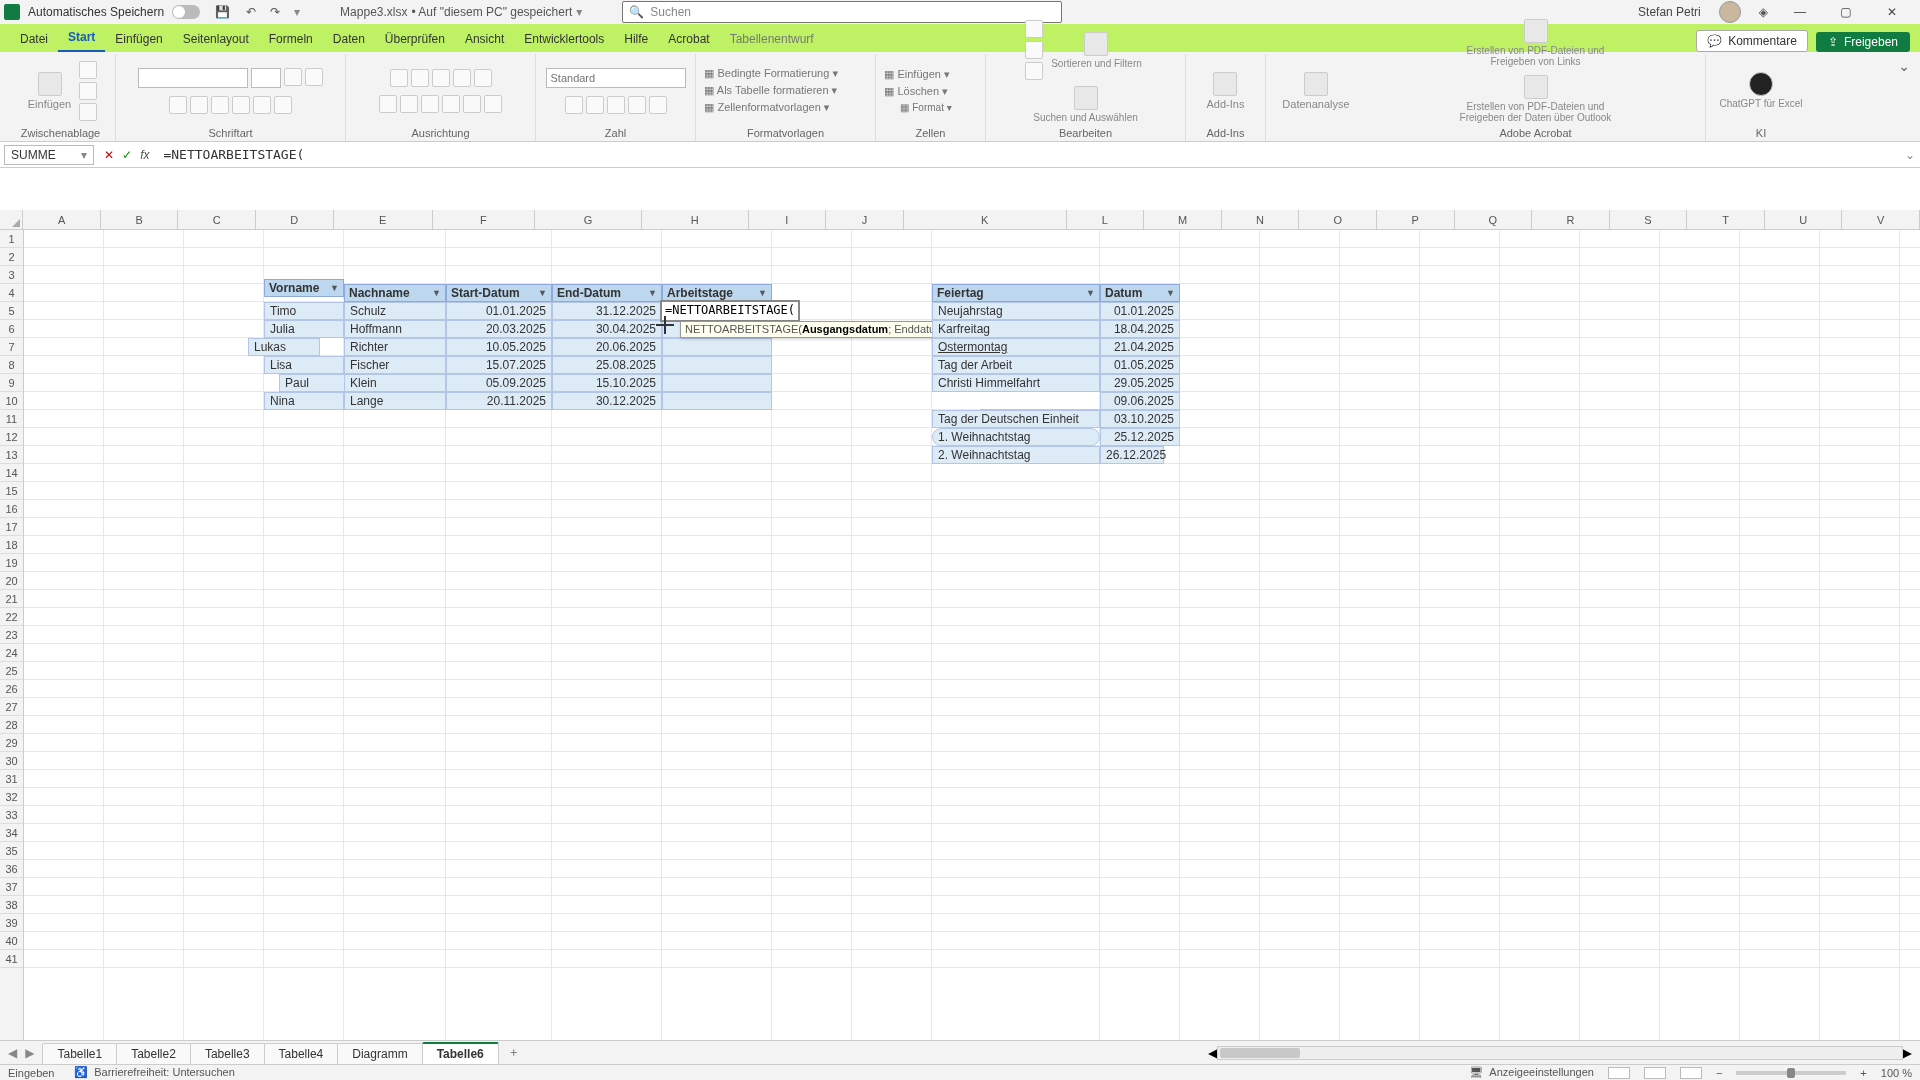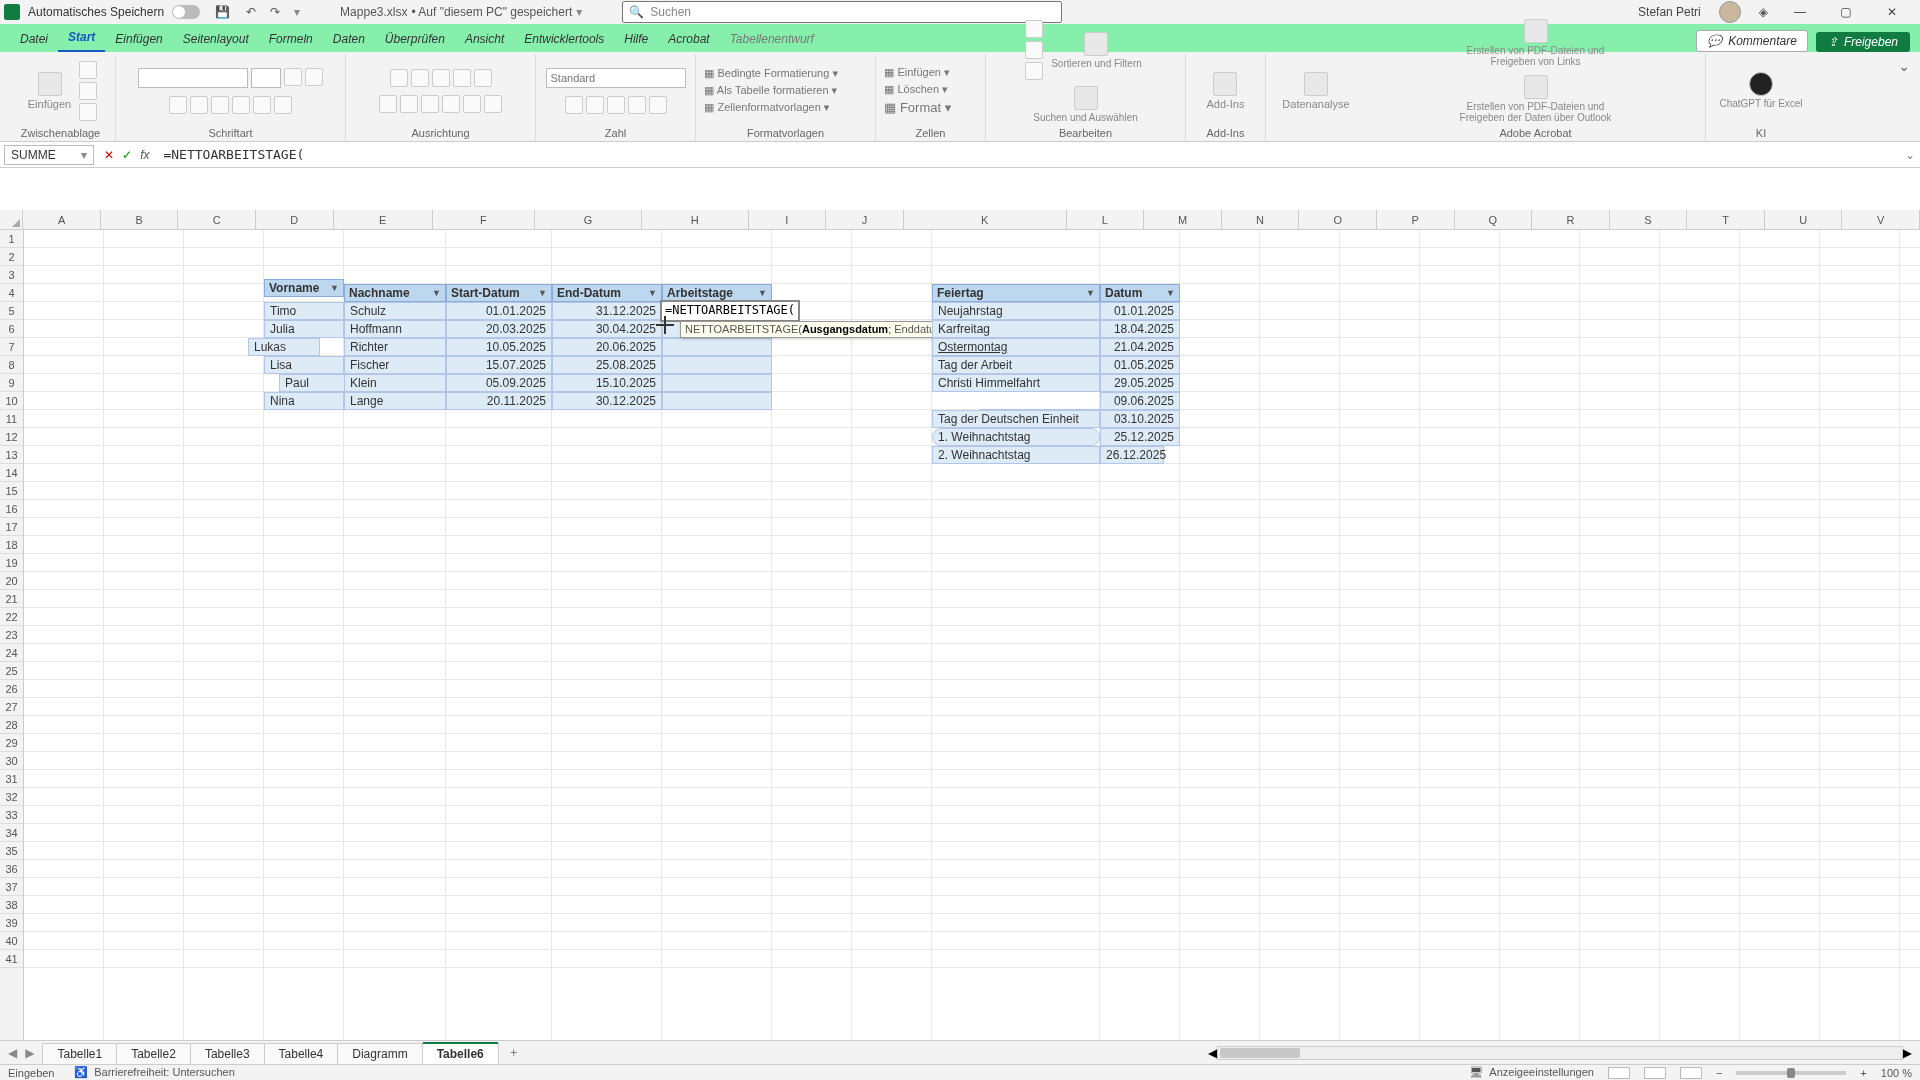--- a/index.html
+++ b/index.html
@@ -12,21 +12,21 @@
 .titlebar .toggle::after { content:""; position:absolute; left:1px; top:1px; width:12px; height:12px; background:#fff; border-radius:50%; }
 .titlebar .saveicon, .titlebar .undoicon, .titlebar .redoicon { width:18px; text-align:center; color:#555; }
 .titlebar .filename { margin-left: 40px; color:#555; display:flex; gap:4px; align-items:center;}
 .search-box { margin-left: 40px; width: 440px; height: 22px; background: #fff; border:1px solid #777; border-radius:2px; display:flex; align-items:center; padding:0 6px; color:#888; gap:6px;}
 .titlebar .right { margin-left:auto; display:flex; align-items:center; gap:18px; padding-right:10px; color:#444;}
 .titlebar .avatar { width:22px; height:22px; border-radius:50%; background:#c9b89e; border:1px solid #999; }
 .titlebar .diamond { color:#555; }
 .winbtn { width:28px; text-align:center; }
 
 
-.ribbon-tabs { height: 28px; display:flex; align-items:flex-end; padding:0 10px; background:#86efac; gap:0; font-size:12px; color:#333;font-style:italic;}
+.ribbon-tabs { height: 28px; display:flex; align-items:flex-end; padding:0 10px; background:#bef264; gap:0; font-size:12px; color:#333;}
 .ribbon-tabs .tab { padding: 4px 10px 6px; cursor:pointer; }
 .ribbon-tabs .tab.active { border-bottom:2px solid #185abd; color:#185abd; font-weight:600;}
 .ribbon-tabs .tab.ctx { color:#777; }
 .ribbon-tabs .spacer { flex:1; }
 .ribbon-tabs .komm { border:1px solid #aaa; padding:3px 10px; border-radius:3px; background:#fff; margin-right:8px; display:flex; gap:6px; align-items:center; color:#333;}
 .ribbon-tabs .share { background:#107c41; color:#fff; padding:3px 12px; border-radius:3px; display:flex; gap:6px; align-items:center;}
 
 
 .ribbon { height: 90px; background:#f3f3f3; border-bottom:1px solid #ccc; display:flex; padding:2px 6px 0; color:#777; font-size:11px; position:relative;}
 .ribbon .group { border-right:1px solid #ddd; display:flex; flex-direction:column; justify-content:flex-end; padding:2px 8px 2px; text-align:center; position:relative;}
@@ -224,21 +224,21 @@
       <div style="font-size:11px;">▦ <span>Bedingte Formatierung</span> ▾</div>
       <div style="font-size:11px;">▦ <span>Als Tabelle formatieren</span> ▾</div>
       <div style="font-size:11px;">▦ <span>Zellenformatvorlagen</span> ▾</div>
     </div>
     <div class="label">Formatvorlagen</div>
   </div>
   <div class="group" style="width:110px;">
     <div class="body" style="flex-direction:column;align-items:flex-start;">
       <div style="font-size:11px;">▦ <span>Einfügen</span> ▾</div>
       <div style="font-size:11px;">▦ <span>Löschen</span> ▾</div>
-      <div style="font-size:13px;">▦ <span>Format</span> ▾</div>
+      <div style="font-size:10px;margin-left:16px;">▦ <span>Format</span> ▾</div>
     </div>
     <div class="label">Zellen</div>
   </div>
   <div class="group" style="width:200px;">
     <div class="body">
       <div style="display:flex;flex-direction:column;gap:3px;">
           <div class="sq"></div>
           <div class="sq"></div>
           <div class="sq"></div>
         </div>

